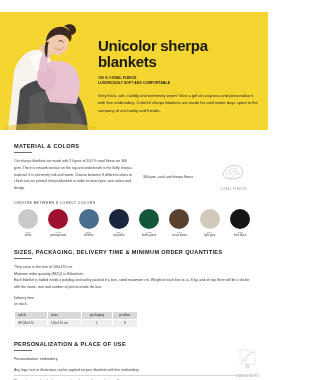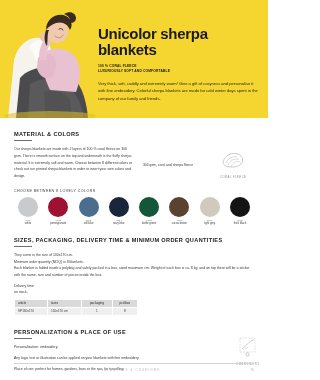--- a/index.html
+++ b/index.html
@@ -12,20 +12,21 @@
     color:#231f20;
   }
   .page{width:268px;height:380px;position:relative;}
 
   
   .hero{
     position:relative;
     height:118px;
     background:#f5d530;
     overflow:hidden;
+    margin-top:12px;
   }
   .hero-photo{
     position:absolute;
     left:0;top:0;
     width:100px;height:118px;
     overflow:hidden;
   }
   .hero-photo svg{display:block;}
   .hero-copy{
     position:absolute;

